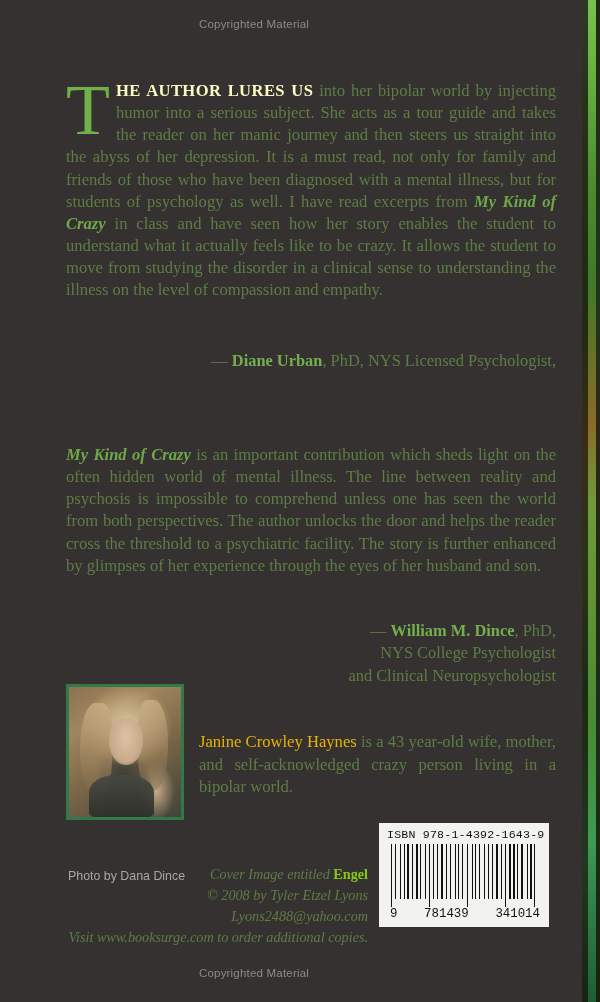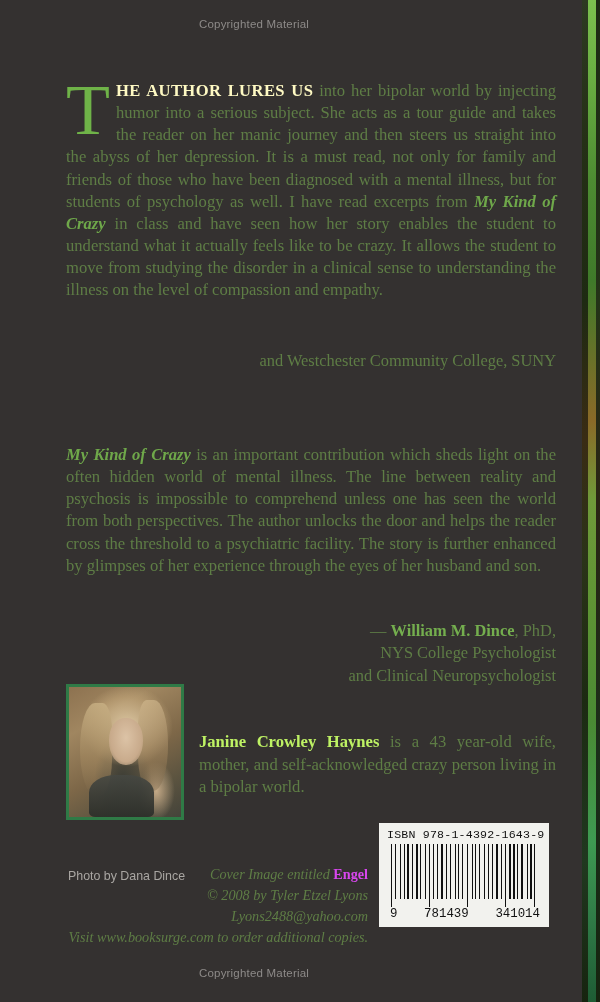--- a/index.html
+++ b/index.html
@@ -181,40 +181,40 @@
     left: 199px;
     top: 731px;
     width: 357px;
     color: #5e7d45;
     font-size: 16.6px;
     line-height: 1.36;
     text-align: justify;
     margin: 0;
   }
   #author-bio b {
-    color: #bef264;
-    font-weight: bold;
+    color: #eab308;
+    font-weight: normal;
   }
 
   
   #cover-credits {
     position: absolute;
     left: 40px;
     top: 864px;
     width: 328px;
     text-align: right;
     color: #5e7d45;
     font-style: italic;
     font-size: 14.2px;
     line-height: 1.47;
   }
   #cover-credits .engel {
     font-style: normal;
     font-weight: bold;
-    color: #d946ef;
+    color: #84cc16;
   }
 
   
   #barcode-box {
     position: absolute;
     left: 379px;
     top: 823px;
     width: 170px;
     height: 104px;
     background: #f2f2ee;
@@ -268,21 +268,21 @@
     <div class="spine-outer"></div>
   </div>
 
   <div class="copyright-bar top">Copyrighted Material</div>
 
   <div id="quote-one-block">
     <p class="para"><span class="dropcap">T</span><span class="smallcaps">HE AUTHOR LURES US</span><span> into her bipolar world by injecting humor into a serious subject. She acts as a tour guide and takes the reader on her manic journey and then steers us straight into the abyss of her depression. It is a must read, not only for family and friends of those who have been diagnosed with a mental illness, but for students of psychology as well. I have read excerpts from </span><span class="ital">My Kind of Crazy</span><span> in class and have seen how her story enables the student to understand what it actually feels like to be crazy. It allows the student to move from studying the disorder in a clinical sense to understanding the illness on the level of compassion and empathy.</span></p>
   </div>
 
   <div id="attrib-one">
-    <p class="attrib">and Westchester Community College, SUNY</p>
+    <p class="attrib"><span>— </span><b>Diane Urban</b><span>, PhD, NYS Licensed Psychologist,</span></p>
   </div>
 
   <div id="quote-two">
     <p class="para"><span class="ital">My Kind of Crazy</span><span> is an important contribution which sheds light on the often hidden world of mental illness. The line between reality and psychosis is impossible to comprehend unless one has seen the world from both perspectives. The author unlocks the door and helps the reader cross the threshold to a psychiatric facility. The story is further enhanced by glimpses of her experience through the eyes of her husband and son.</span></p>
   </div>
 
   <div id="attrib-two">
     <p class="attrib"><span>— </span><b>William M. Dince</b><span>, PhD,</span></p>
     <p class="attrib">NYS College Psychologist</p>
     <p class="attrib">and Clinical Neuropsychologist</p>

